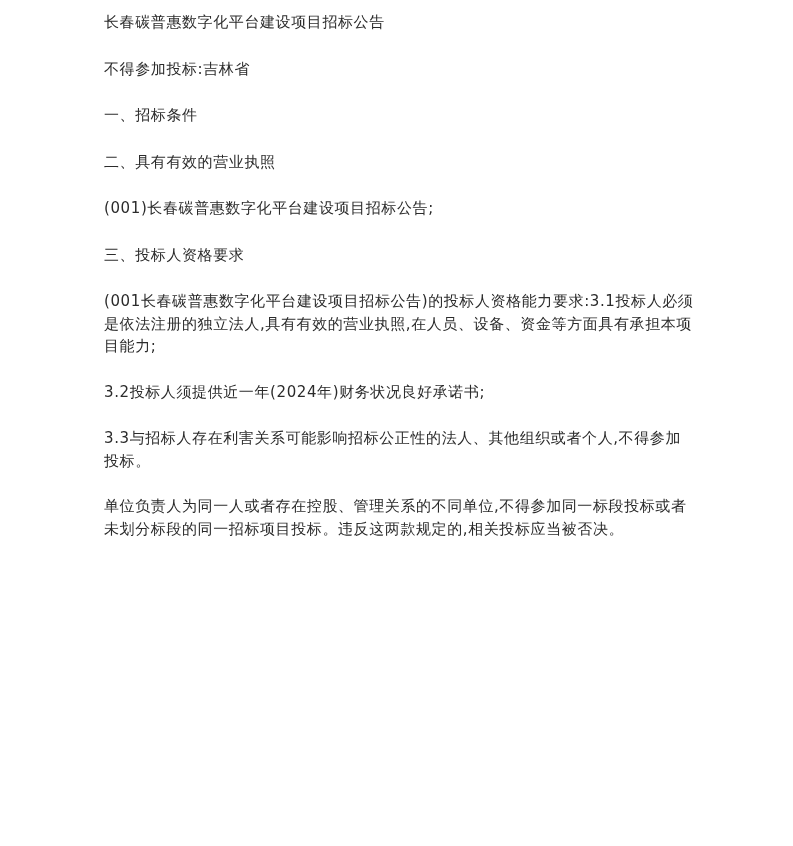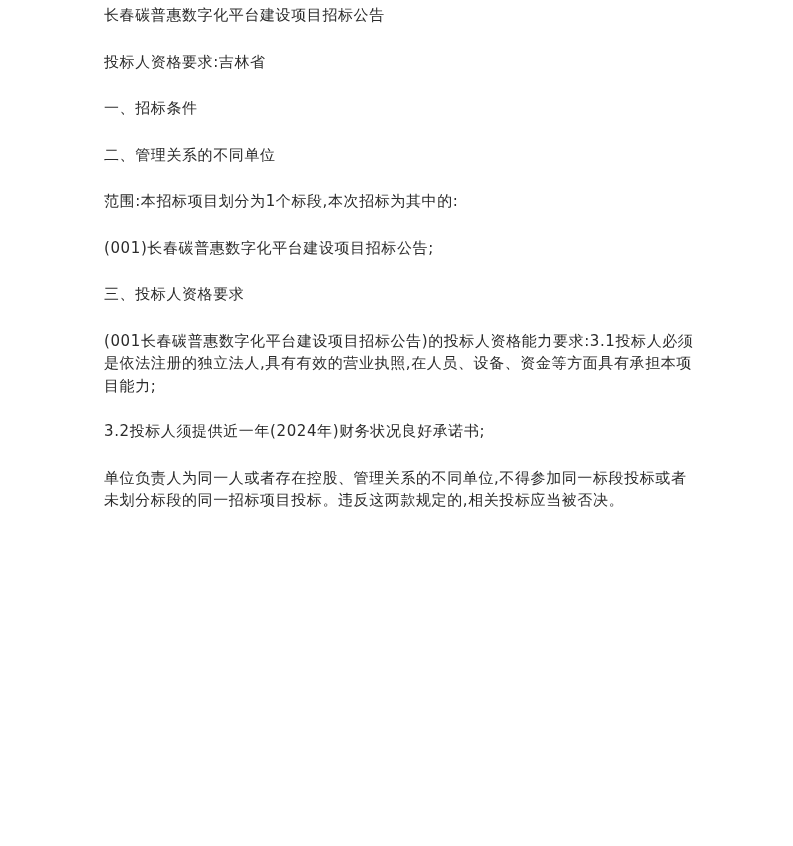--- a/index.html
+++ b/index.html
@@ -10,44 +10,44 @@
   body {
     width: 793px;
     height: 846px;
     overflow: hidden;
     font-family: "DejaVu Sans", "Liberation Sans", sans-serif;
     color: #2b2b2b;
   }
   .doc {
     position: absolute;
     left: 104px;
-    top: 4px;
+    top: 11px;
     width: 590px;
   }
   .p {
     font-size: 15px;
     line-height: 22.5px;
     margin: 0;
     letter-spacing: 0.6px;
     word-break: break-all;
     filter: blur(0.25px);
   }
   .gap-single { margin-bottom: 24px; }
   .gap-multi { margin-bottom: 23px; }
 </style>
 </head>
 <body>
 
 <div class="doc">
   <p class="p gap-single">长春碳普惠数字化平台建设项目招标公告</p>
-  <p class="p gap-single">投标人资格要求:吉林省</p>
+  <p class="p gap-single">不得参加投标:吉林省</p>
 
   <p class="p gap-single">一、招标条件</p>
 
-  <p class="p gap-single">二、管理关系的不同单位</p>
-  <p class="p gap-single">范围:本招标项目划分为1个标段,本次招标为其中的:</p>
+  <p class="p gap-single">二、具有有效的营业执照</p>
   <p class="p gap-single">(001)长春碳普惠数字化平台建设项目招标公告;</p>
 
   <p class="p gap-single">三、投标人资格要求</p>
   <p class="p gap-multi">(001长春碳普惠数字化平台建设项目招标公告)的投标人资格能力要求:3.1投标人必须是依法注册的独立法人,具有有效的营业执照,在人员、设备、资金等方面具有承担本项目能力;</p>
   <p class="p gap-single">3.2投标人须提供近一年(2024年)财务状况良好承诺书;</p>
+  <p class="p gap-multi">3.3与招标人存在利害关系可能影响招标公正性的法人、其他组织或者个人,不得参加投标。</p>
   <p class="p gap-multi">单位负责人为同一人或者存在控股、管理关系的不同单位,不得参加同一标段投标或者未划分标段的同一招标项目投标。违反这两款规定的,相关投标应当被否决。</p>
 </div>
 
 </body></html>

